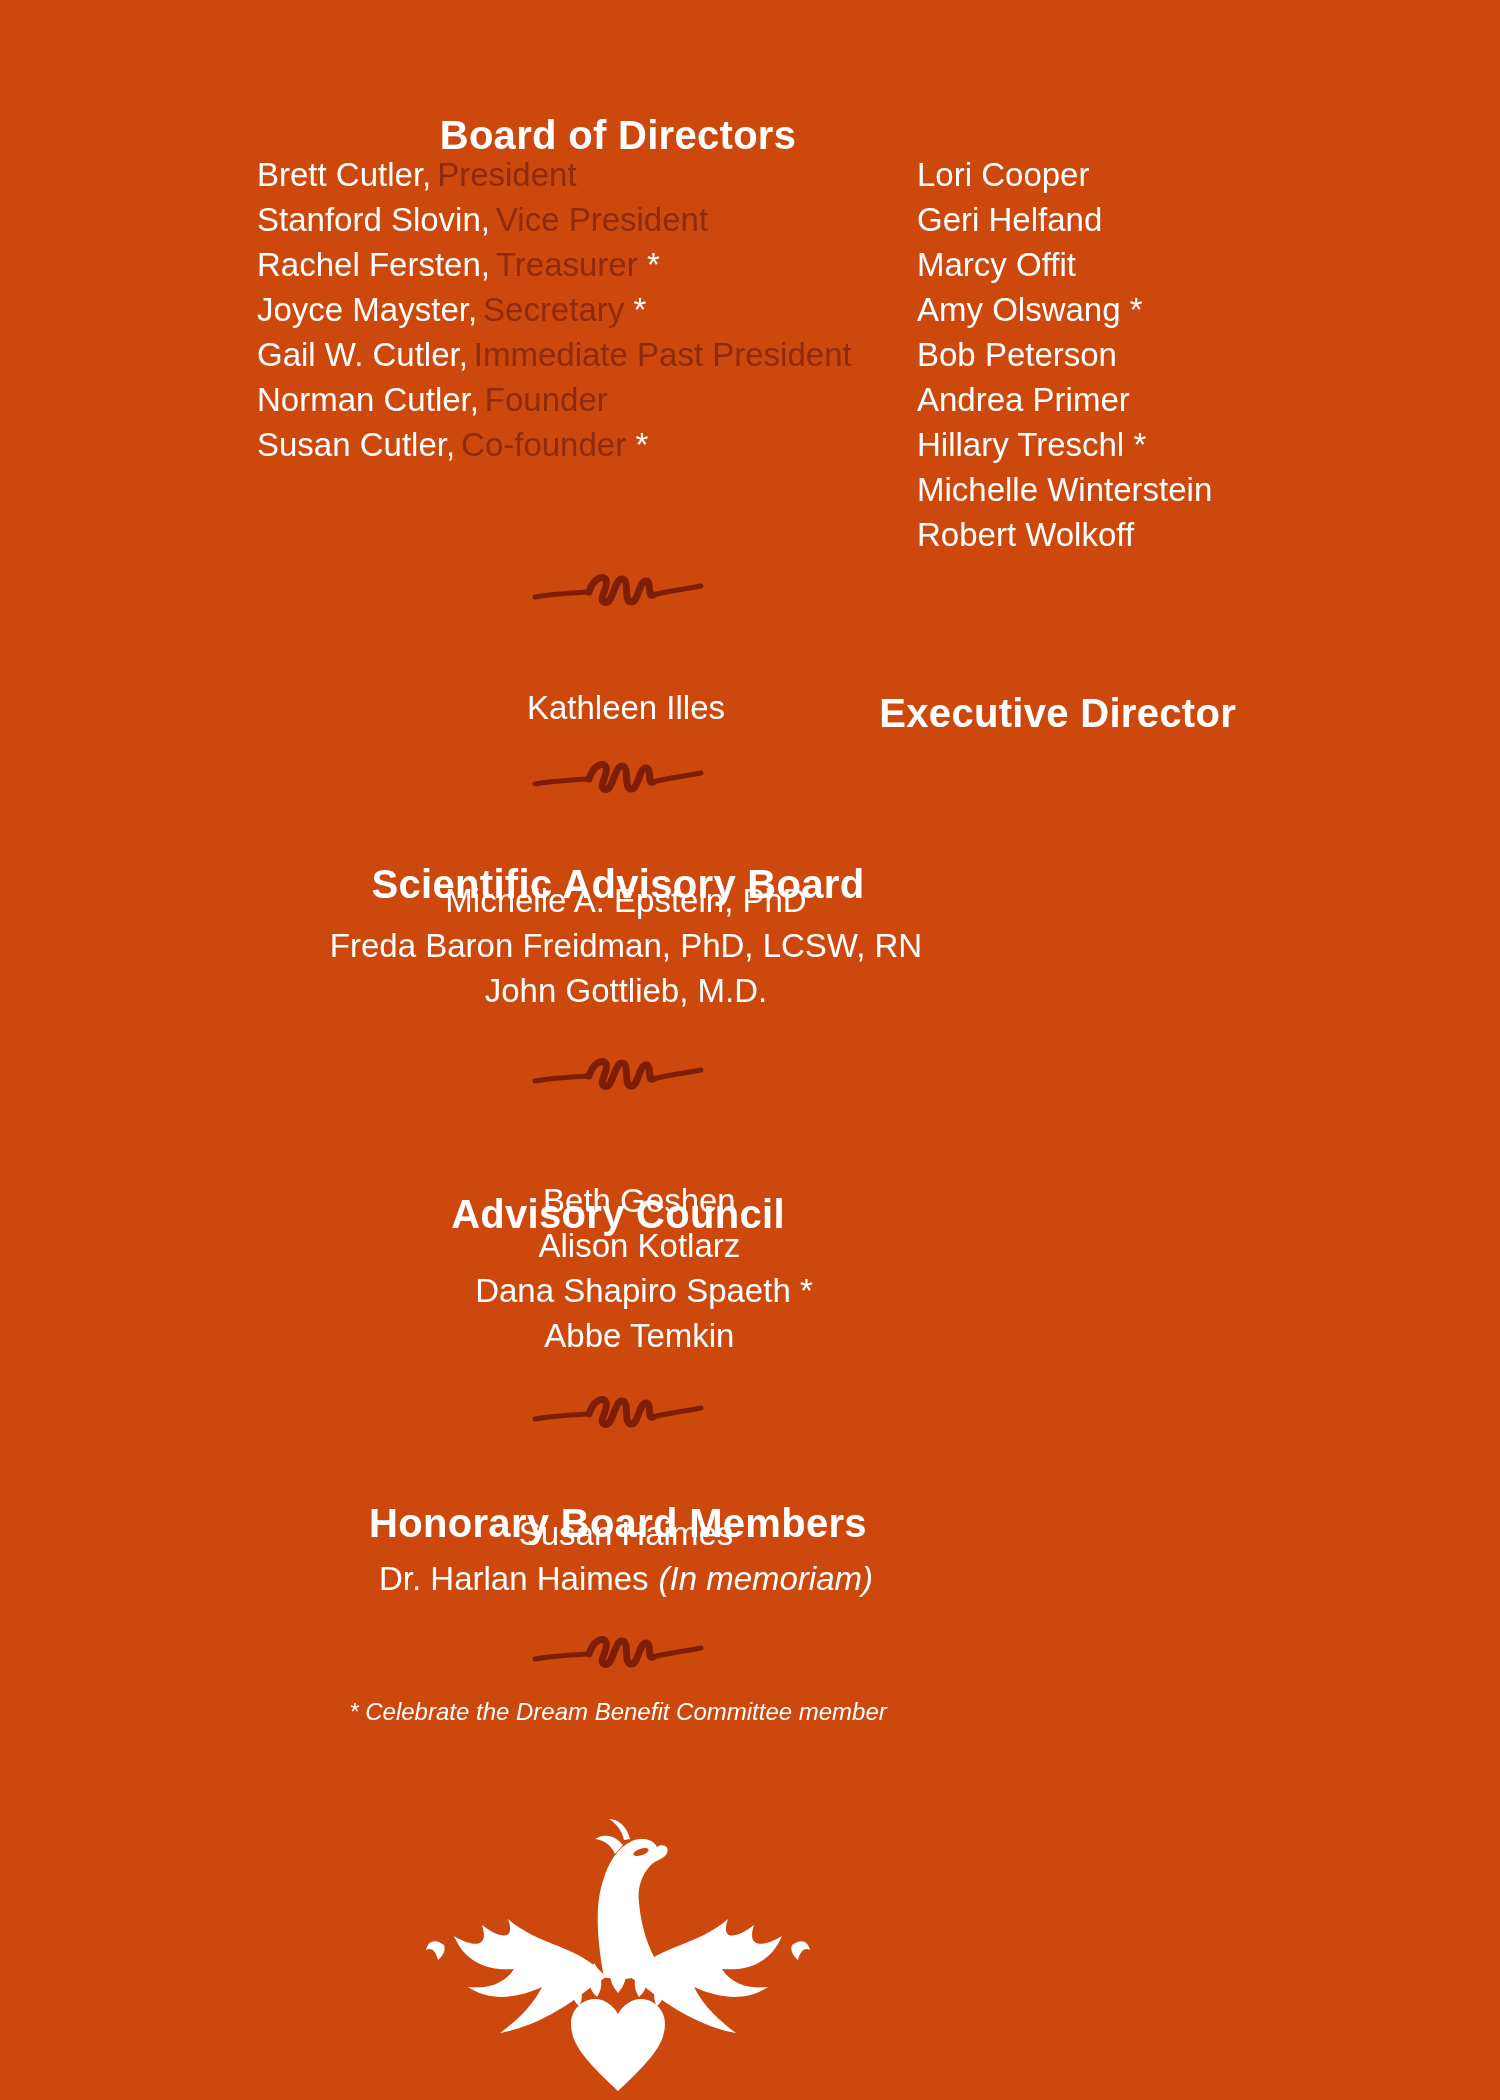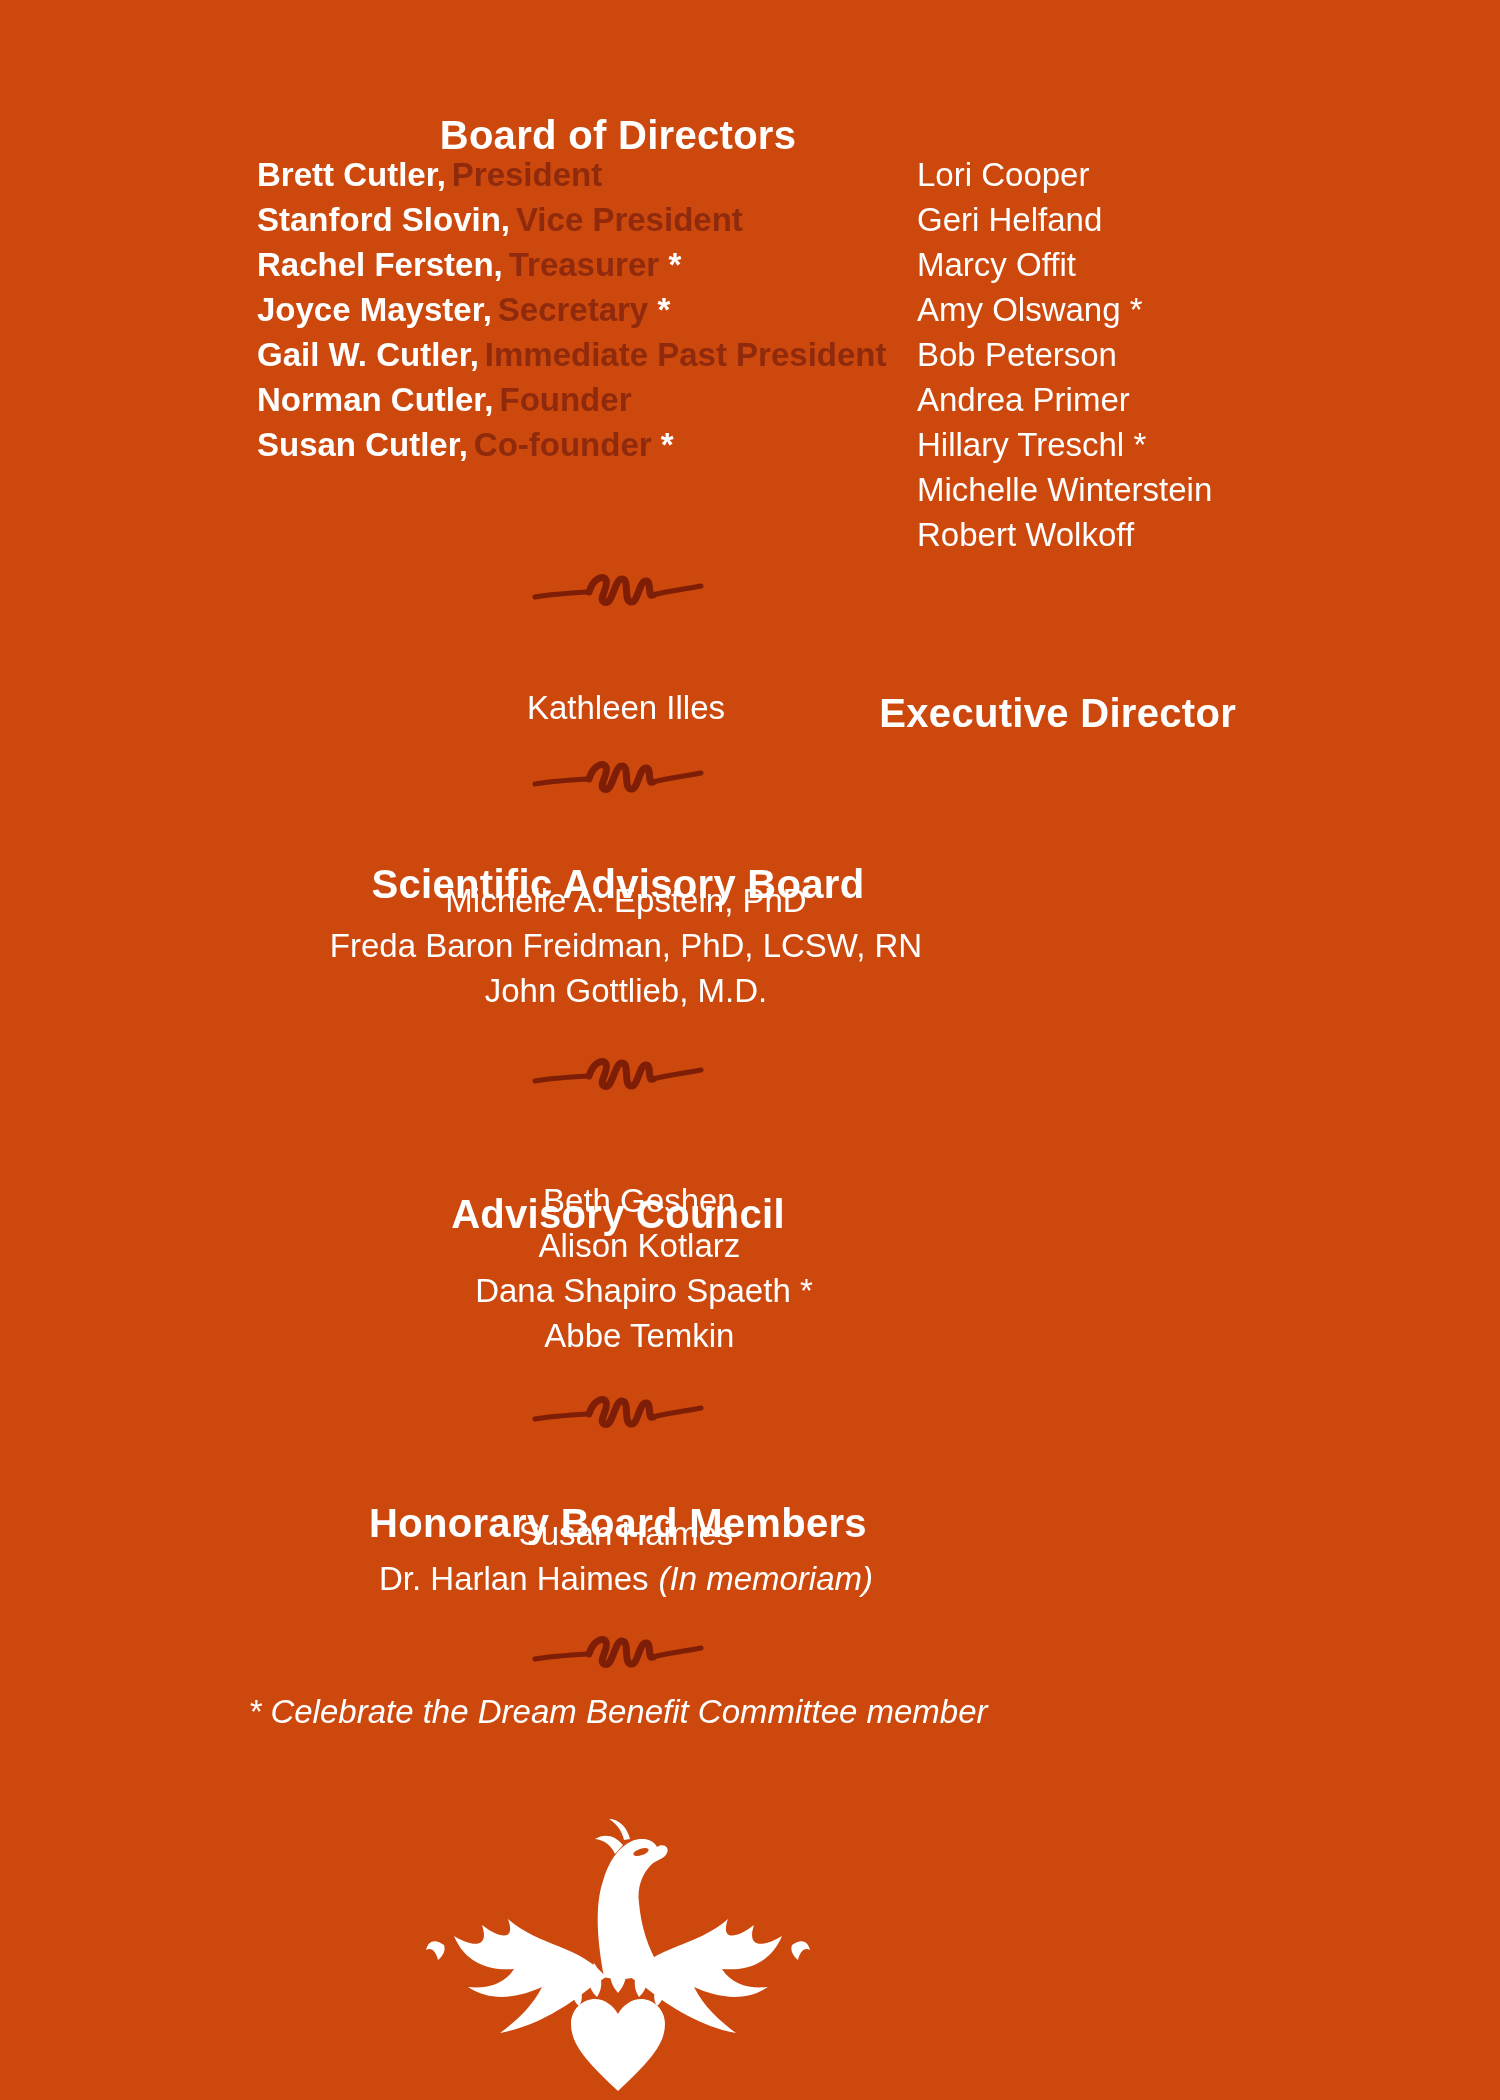--- a/index.html
+++ b/index.html
@@ -27,35 +27,35 @@
   .member-role{color:#8F2A0D;margin-left:.18em;}
   .member-star{color:#FFFFFF;margin-left:.28em;}
   .member-note{font-style:italic;margin-left:.3em;}
   .divider{
     position:absolute;left:0;right:0;
     display:flex;justify-content:center;
   }
   .footnote{
     position:absolute;left:0;right:0;
     text-align:center;font-style:italic;
-    font-size:33px;line-height:40px;
+    font-size:24px;line-height:40px;
   }
   .logo-wrap{
     position:absolute;left:0;right:0;
     display:flex;justify-content:center;
   }
 </style>
 </head>
 <body>
 
 <div class="page">
 
   <h1 class="section-heading" style="top:88px;">Board of Directors</h1>
 
-  <ul class="member-list" style="left:257px;top:152px;font-weight:bold;">
+  <ul class="member-list" style="left:257px;top:152px;">
     <li class="member-row"><span>Brett Cutler,</span><span class="member-role">President</span><span class="member-star"></span></li>
     <li class="member-row"><span>Stanford Slovin,</span><span class="member-role">Vice President</span><span class="member-star"></span></li>
     <li class="member-row"><span>Rachel Fersten,</span><span class="member-role">Treasurer</span><span class="member-star">*</span></li>
     <li class="member-row"><span>Joyce Mayster,</span><span class="member-role">Secretary</span><span class="member-star">*</span></li>
     <li class="member-row"><span>Gail W. Cutler,</span><span class="member-role">Immediate Past President</span><span class="member-star"></span></li>
     <li class="member-row"><span>Norman Cutler,</span><span class="member-role">Founder</span><span class="member-star"></span></li>
     <li class="member-row"><span>Susan Cutler,</span><span class="member-role">Co-founder</span><span class="member-star">*</span></li>
   </ul>
 
   <ul class="member-list" style="left:917px;top:152px;">

